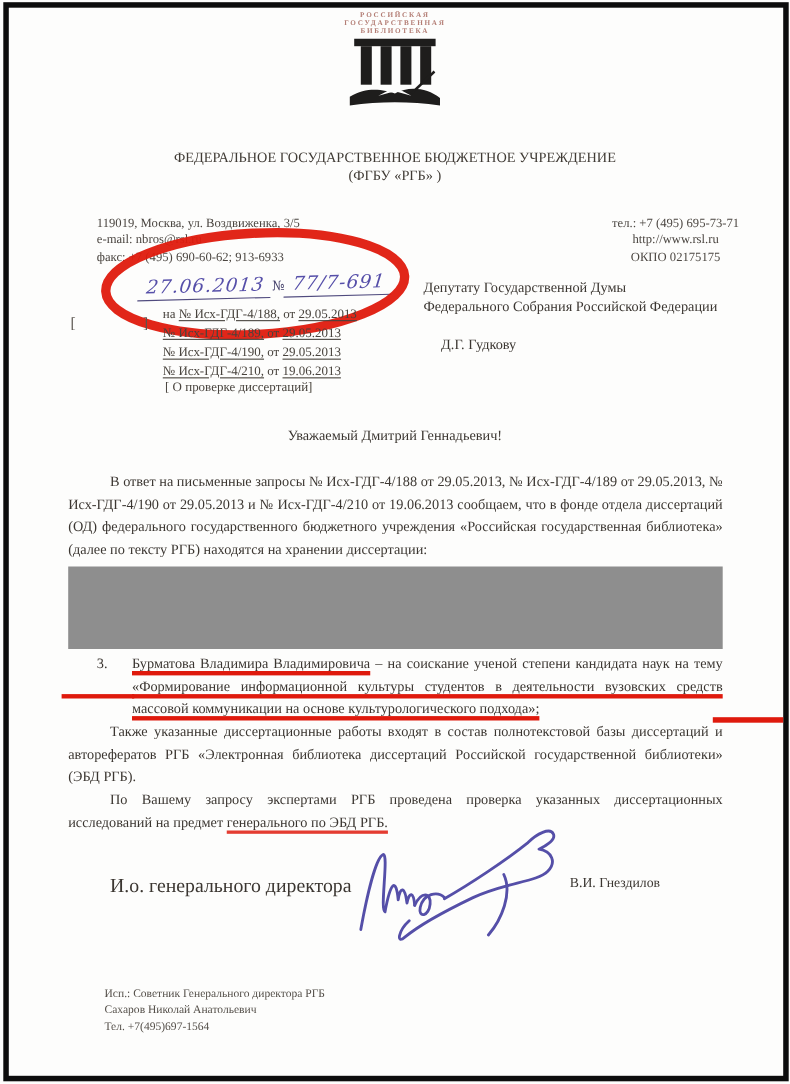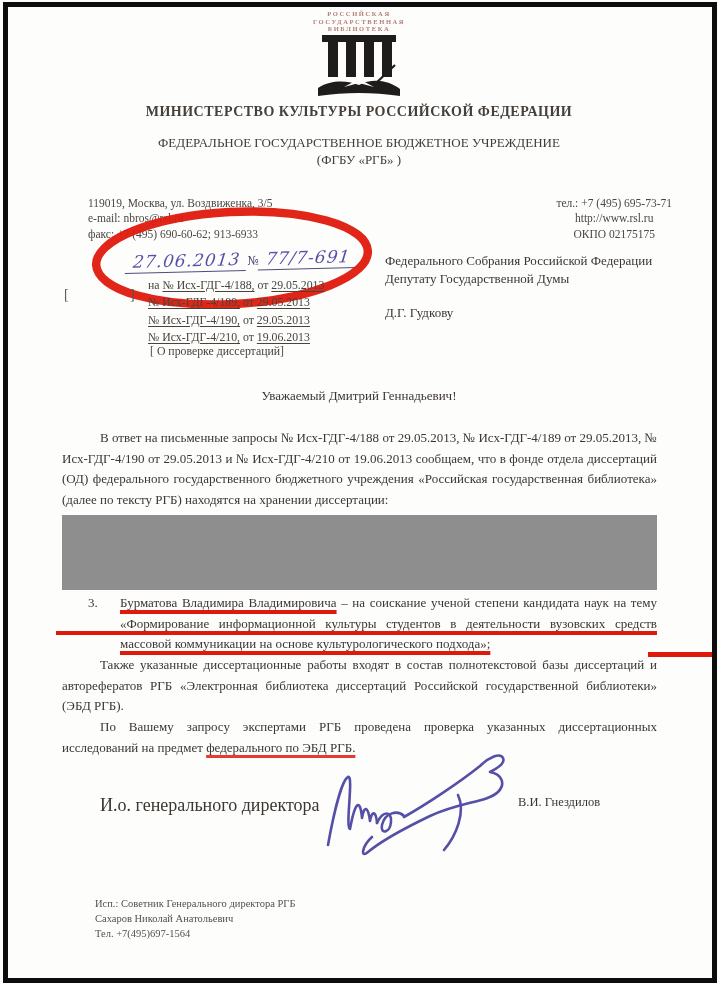--- a/index.html
+++ b/index.html
@@ -35,21 +35,21 @@
   .hw-seg { display:inline-block; border-bottom:1.5px solid #504b7e; padding:0 7px 1px; transform:skewX(-8deg); }
   .stamp .no { font-size:12px; font-style:normal; color:#45416b; letter-spacing:0; }
   .red-ellipse { position:absolute; left:90px; top:206px; pointer-events:none; }
   
   .refs { position:absolute; left:148px; top:277px; font-size:11.8px; line-height:17.3px; color:#48433d; white-space:nowrap; }
   .u { text-decoration:underline; text-underline-offset:2px; }
   .bracket { position:absolute; top:287px; font-size:14px; color:#5a554f; }
   .subject { position:absolute; left:150px; top:344px; font-size:11.8px; color:#48433d; }
   
   .recipient { position:absolute; left:385px; top:252px; font-size:13px; line-height:17.5px; }
-  .recipient-name { margin-top:17px; }
+  .recipient-name { margin-top:17px;margin-left:16px; }
   
   .salutation { position:absolute; left:0; right:0; top:388px; text-align:center; font-size:13px; }
   .body { position:absolute; left:62px; top:428px; width:595px; font-size:13px; line-height:20.7px; text-align:justify; }
   .body p { margin:0; }
   .indent { text-indent:38px; }
   .redaction { height:75px; background:#8e8e8e; margin:4px 0 3px 0; }
   .item3 { position:relative; padding-left:58px; }
   .item3 .num { position:absolute; left:26px; top:0; }
   .red-u {
     text-decoration:underline; text-decoration-color:#df1a0d;
@@ -86,21 +86,20 @@
       <rect x="13" y="7" width="10" height="35" fill="#1e1d1c"></rect>
       <rect x="31" y="7" width="10" height="35" fill="#1e1d1c"></rect>
       <rect x="49" y="7" width="10" height="35" fill="#1e1d1c"></rect>
       <rect x="67" y="7" width="10" height="35" fill="#1e1d1c"></rect>
       <path d="M3 53 C 19 43, 35 47, 44 50 C 57 43, 73 45, 85 54 L85 61 C 57 57, 31 57, 3 61 Z" fill="#1e1d1c"></path>
       <path d="M29 52 L44 44 L59 52 L44 48 Z" fill="#fdfdfc"></path>
       <line x1="59" y1="50" x2="80" y2="30" stroke="#1e1d1c" stroke-width="2.2"></line>
     </svg>
   </div>
 
-  <div class="ministry">МИНИСТЕРСТВО КУЛЬТУРЫ РОССИЙСКОЙ ФЕДЕРАЦИИ</div>
   <div class="org">
     <div>ФЕДЕРАЛЬНОЕ ГОСУДАРСТВЕННОЕ БЮДЖЕТНОЕ УЧРЕЖДЕНИЕ</div>
     <div>(ФГБУ «РГБ» )</div>
   </div>
 
   <div class="contact-left">
     <div>119019, Москва,  ул. Воздвиженка, 3/5</div>
     <div>e-mail: nbros@rsl.ru</div>
     <div>факс: +7 (495) 690-60-62; 913-6933</div>
   </div>
@@ -122,35 +121,35 @@
   <span class="bracket" style="left:130px">]</span>
   <div class="refs">
     <div><span>на </span><span class="u">№ Исх-ГДГ-4/188,</span><span> от </span><span class="u">29.05.2013</span></div>
     <div><span></span><span class="u">№ Исх-ГДГ-4/189,</span><span> от </span><span class="u">29.05.2013</span></div>
     <div><span></span><span class="u">№ Исх-ГДГ-4/190,</span><span> от </span><span class="u">29.05.2013</span></div>
     <div><span></span><span class="u">№ Исх-ГДГ-4/210,</span><span> от </span><span class="u">19.06.2013</span></div>
   </div>
   <div class="subject">[ О проверке диссертаций]</div>
 
   <div class="recipient">
+    <div>Депутату Государственной Думы</div>
     <div>Федерального Собрания Российской Федерации</div>
-    <div>Депутату Государственной Думы</div>
     <div class="recipient-name">Д.Г. Гудкову</div>
   </div>
 
   <div class="salutation">Уважаемый Дмитрий Геннадьевич!</div>
 
   <div class="body">
     <p class="indent">В ответ на письменные запросы № Исх-ГДГ-4/188 от 29.05.2013, № Исх-ГДГ-4/189 от 29.05.2013, № Исх-ГДГ-4/190 от 29.05.2013 и № Исх-ГДГ-4/210 от 19.06.2013 сообщаем, что в фонде отдела диссертаций (ОД) федерального государственного бюджетного учреждения «Российская государственная библиотека» (далее по тексту РГБ) находятся на хранении диссертации:</p>
     <div class="redaction"></div>
     <div class="item3">
       <span class="num">3.</span><span class="red-u">Бурматова Владимира Владимировича</span><span> – на соискание ученой степени кандидата наук на тему </span><span class="red-u">«Формирование информационной культуры студентов в деятельности вузовских средств массовой коммуникации на основе культурологического подхода»;</span>
     </div>
     <p class="indent">Также указанные диссертационные работы входят в состав полнотекстовой базы диссертаций и авторефератов РГБ «Электронная библиотека диссертаций Российской государственной библиотеки» (ЭБД РГБ).</p>
-    <p class="indent"><span>По Вашему запросу экспертами РГБ проведена проверка указанных диссертационных исследований на предмет </span><span class="red-u-thin">федерального по ЭБД РГБ.</span></p>
+    <p class="indent"><span>По Вашему запросу экспертами РГБ проведена проверка указанных диссертационных исследований на предмет </span><span class="red-u-thin">генерального по ЭБД РГБ.</span></p>
   </div>
 
   <div class="red-strip rs1"></div>
   <div class="red-strip rs2"></div>
 
   <div class="sig-position">И.о. генерального директора</div>
   <svg class="sig-svg" width="212" height="118" viewBox="0 0 212 118">
     <g fill="none" stroke="#554fa8" stroke-width="2.6" stroke-linecap="round" stroke-linejoin="round">
       <path d="M20 95 C 26 62, 34 30, 40 27 C 46 24, 37 78, 42 79 C 47 52, 52 47, 54 68 C 56 55, 60 56, 62 71 C 64 60, 68 61, 69 73"></path>
       <path d="M69 73 C 75 60, 84 61, 83 72 C 82 83, 72 85, 74 75 C 77 62, 90 60, 96 66"></path>

